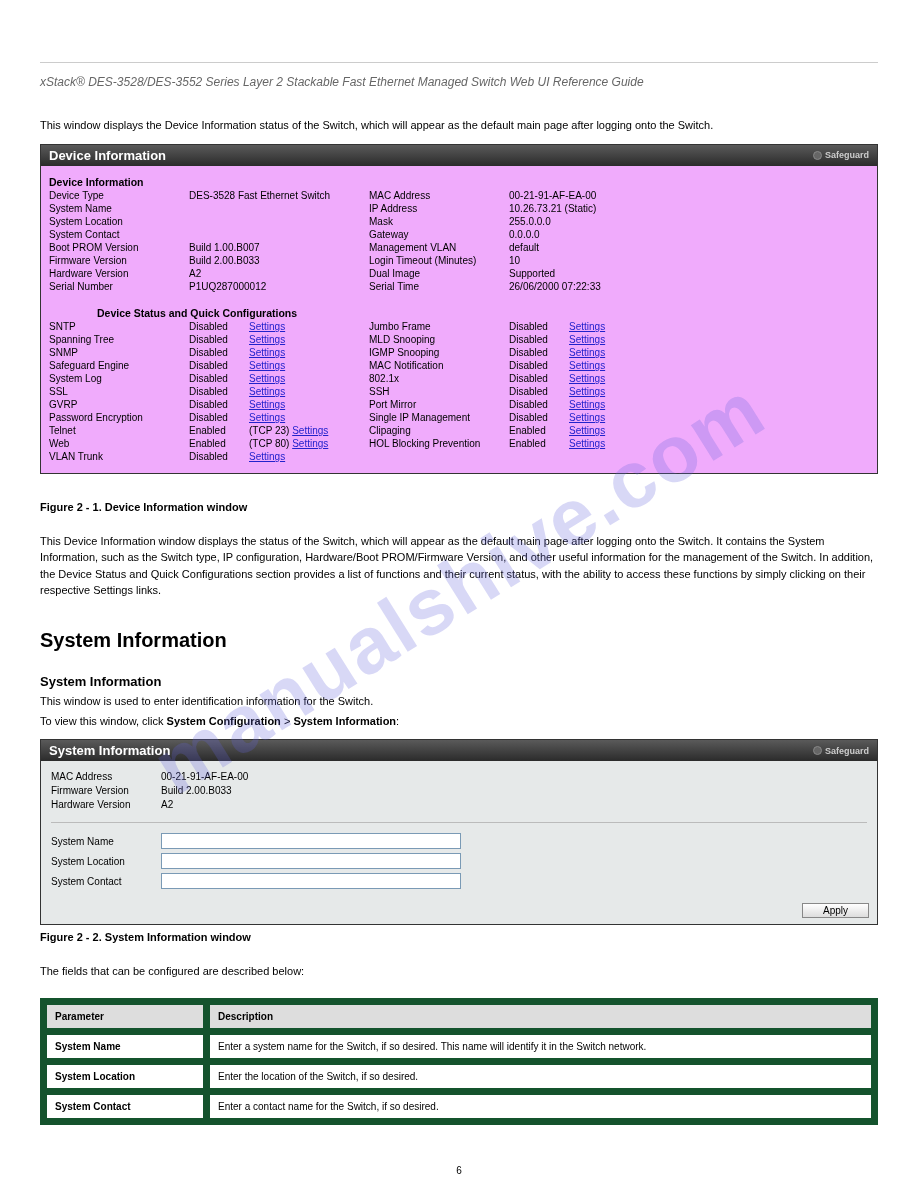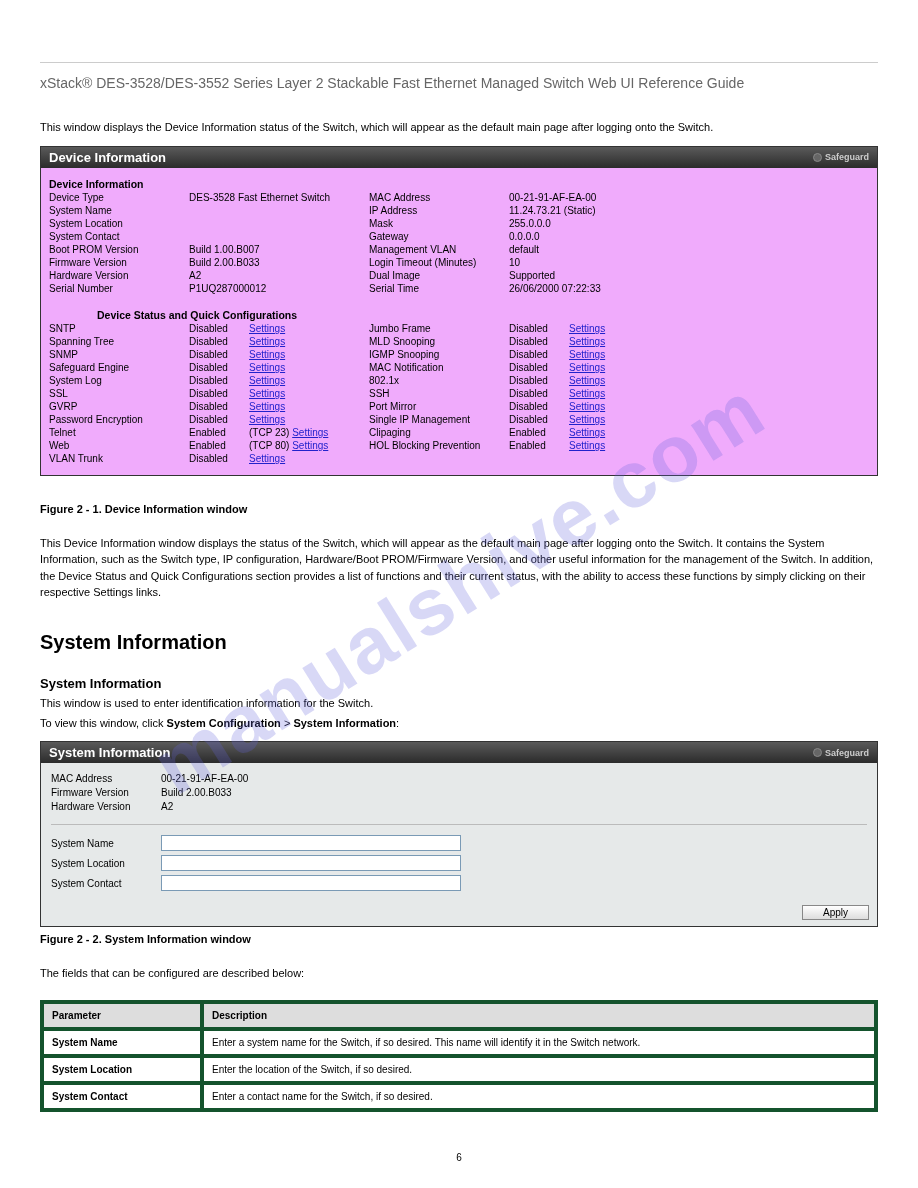--- a/index.html
+++ b/index.html
@@ -1,18 +1,18 @@
 <!DOCTYPE html>
 <html><head>
 <meta charset="utf-8">
 <style>
 body{margin:0;font-family:Arial,Helvetica,sans-serif;background:#fff;color:#000;font-size:11px;}
 .page{width:918px;margin:0 auto;padding:0 40px;box-sizing:border-box;}
 .hr-top{border:0;border-top:1px solid #ccc;margin:62px 0 4px;}
-.doc-header{color:#666;font-size:14px;margin-bottom:20px;margin-top:12px;}
+.doc-header{font-style:italic;color:#666;font-size:12px;margin-bottom:20px;margin-top:12px;}
 .intro{font-size:11px;line-height:1.5;margin:28px 0 10px;}
 .panel{border:1px solid #333;background:#f0abfc;margin:0 0 27px;font-size:10px;}
 .panel-title{background:linear-gradient(#5a5a5a,#2b2b2b);color:#fff;font-weight:bold;font-size:13px;padding:3px 8px;display:flex;justify-content:space-between;align-items:center;}
 .safeguard{font-size:9px;color:#ccc;display:flex;align-items:center;gap:3px;}
 .safeguard-led{width:7px;height:7px;border-radius:50%;background:#666;border:1px solid #888;display:inline-block;}
 .panel-body{padding:4px 8px 10px;}
 .section-head{font-weight:bold;margin:6px 0 2px;font-size:10.5px;}
 .info-grid{display:grid;grid-template-columns:140px 180px 140px 150px;row-gap:1px;}
 .info-grid div{padding:0.5px 0;white-space:nowrap;}
 .status-grid{display:grid;grid-template-columns:140px 60px 120px 140px 60px 80px;row-gap:1px;}
@@ -25,21 +25,21 @@
 .nav-path{font-size:11px;margin:6px 0 12px;}
 .panel2{border:1px solid #333;background:#e6e9e9;font-size:10px;}
 .panel2 .panel-body{padding:10px 10px 6px;}
 .sys-grid{display:grid;grid-template-columns:110px 1fr;row-gap:3px;margin-bottom:12px;}
 .sys-hr{border:0;border-top:1px solid #bbb;margin:6px 0 10px;}
 .frm-row{display:grid;grid-template-columns:110px 300px;align-items:center;margin:4px 0;}
 .frm-row input{border:1px solid #7a9ab5;height:16px;font-size:10px;padding:0 2px;box-sizing:border-box;width:100%;}
 .apply-row{text-align:right;padding:4px 8px 6px;}
 .apply-btn{font-size:10px;padding:1px 20px;background:linear-gradient(#fff,#ddd);border:1px solid #888;}
 table.params{width:100%;border-collapse:collapse;margin:18px 0 10px;font-size:10px;}
-table.params th,table.params td{border:4px solid #14532d;padding:6px 8px;text-align:left;vertical-align:top;}
+table.params th,table.params td{border:7px solid #14532d;padding:6px 8px;text-align:left;vertical-align:top;}
 table.params th.head{background:#ddd;}
 table.params td.lbl{width:140px;font-weight:bold;}
 .page-num{text-align:center;font-size:10px;margin:40px 0 10px;}
 .watermark{position:absolute;left:50%;top:480px;transform:translateX(-50%) rotate(-32deg);font-size:80px;font-weight:bold;color:rgba(100,100,220,0.25);pointer-events:none;letter-spacing:2px;white-space:nowrap;}
 .page{position:relative;}
 </style>
 </head>
 <body>
 
 <div class="page">
@@ -59,21 +59,21 @@
   <div class="panel-body">
     <div class="section-head">Device Information</div>
     <div class="info-grid">
       <div>Device Type</div>
           <div>DES-3528 Fast Ethernet Switch</div>
           <div>MAC Address</div>
           <div>00-21-91-AF-EA-00</div>
       <div>System Name</div>
           <div></div>
           <div>IP Address</div>
-          <div>11.24.73.21 (Static)</div>
+          <div>10.26.73.21 (Static)</div>
       <div>System Location</div>
           <div></div>
           <div>Mask</div>
           <div>255.0.0.0</div>
       <div>System Contact</div>
           <div></div>
           <div>Gateway</div>
           <div>0.0.0.0</div>
       <div>Boot PROM Version</div>
           <div>Build 1.00.B007</div>

